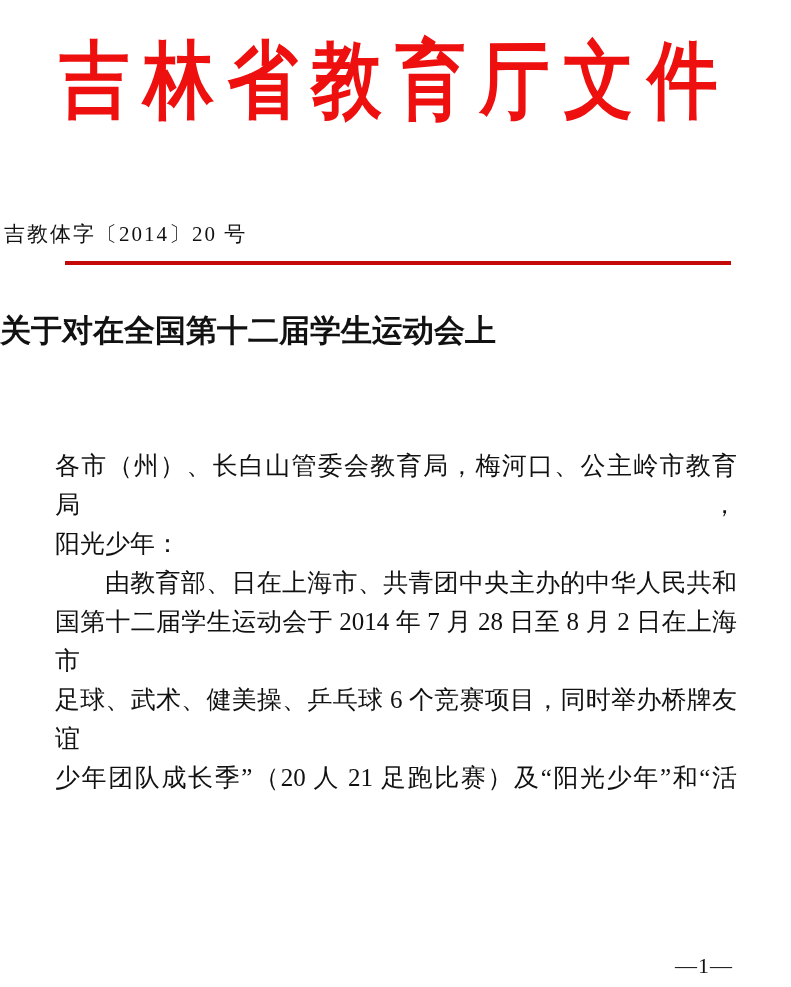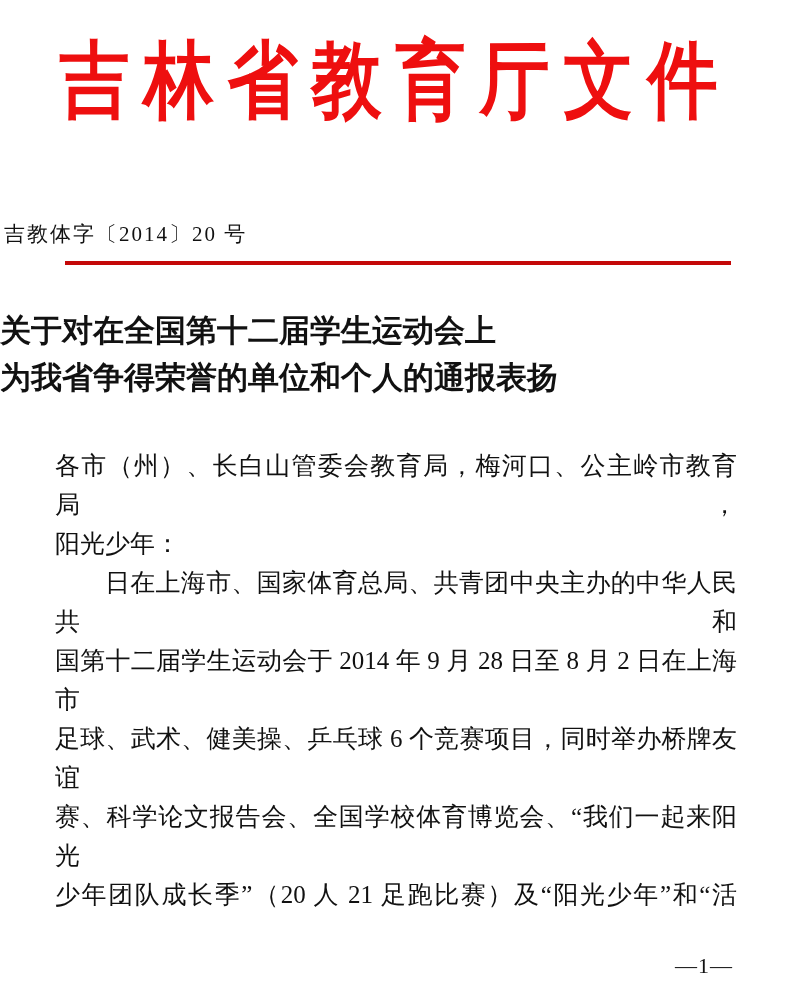--- a/index.html
+++ b/index.html
@@ -96,28 +96,26 @@
 <div class="page">
 
   <div class="header-title" style="color: rgb(238, 15, 15);">吉林省教育厅文件</div>
 
   <div class="doc-number">吉教体字〔2014〕20 号</div>
 
   <div class="red-divider" style="background: rgb(196, 8, 8);"></div>
 
   <div class="doc-title">
     <div>关于对在全国第十二届学生运动会上</div>
-    <div>为我省争得荣誉的单位和个人的通报表扬</div>
   </div>
 
   <div class="body-text">
       <div class="body-line fill">各市（州）、长白山管委会教育局，梅河口、公主岭市教育局，</div>
       <div class="body-line">阳光少年：</div>
-      <div class="body-line indent fill">日在上海市、国家体育总局、共青团中央主办的中华人民共和</div>
-      <div class="body-line fill">国第十二届学生运动会于 2014 年 9 月 28 日至 8 月 2 日在上海市</div>
+      <div class="body-line indent fill">由教育部、日在上海市、共青团中央主办的中华人民共和</div>
+      <div class="body-line fill">国第十二届学生运动会于 2014 年 7 月 28 日至 8 月 2 日在上海市</div>
       <div class="body-line fill">足球、武术、健美操、乒乓球 6 个竞赛项目，同时举办桥牌友谊</div>
-      <div class="body-line fill">赛、科学论文报告会、全国学校体育博览会、“我们一起来阳光</div>
       <div class="body-line fill">少年团队成长季”（20 人 21 足跑比赛）及“阳光少年”和“活</div>
     </div>
 
   <div class="page-number">—1—</div>
 
 </div>
 
 </body></html>

